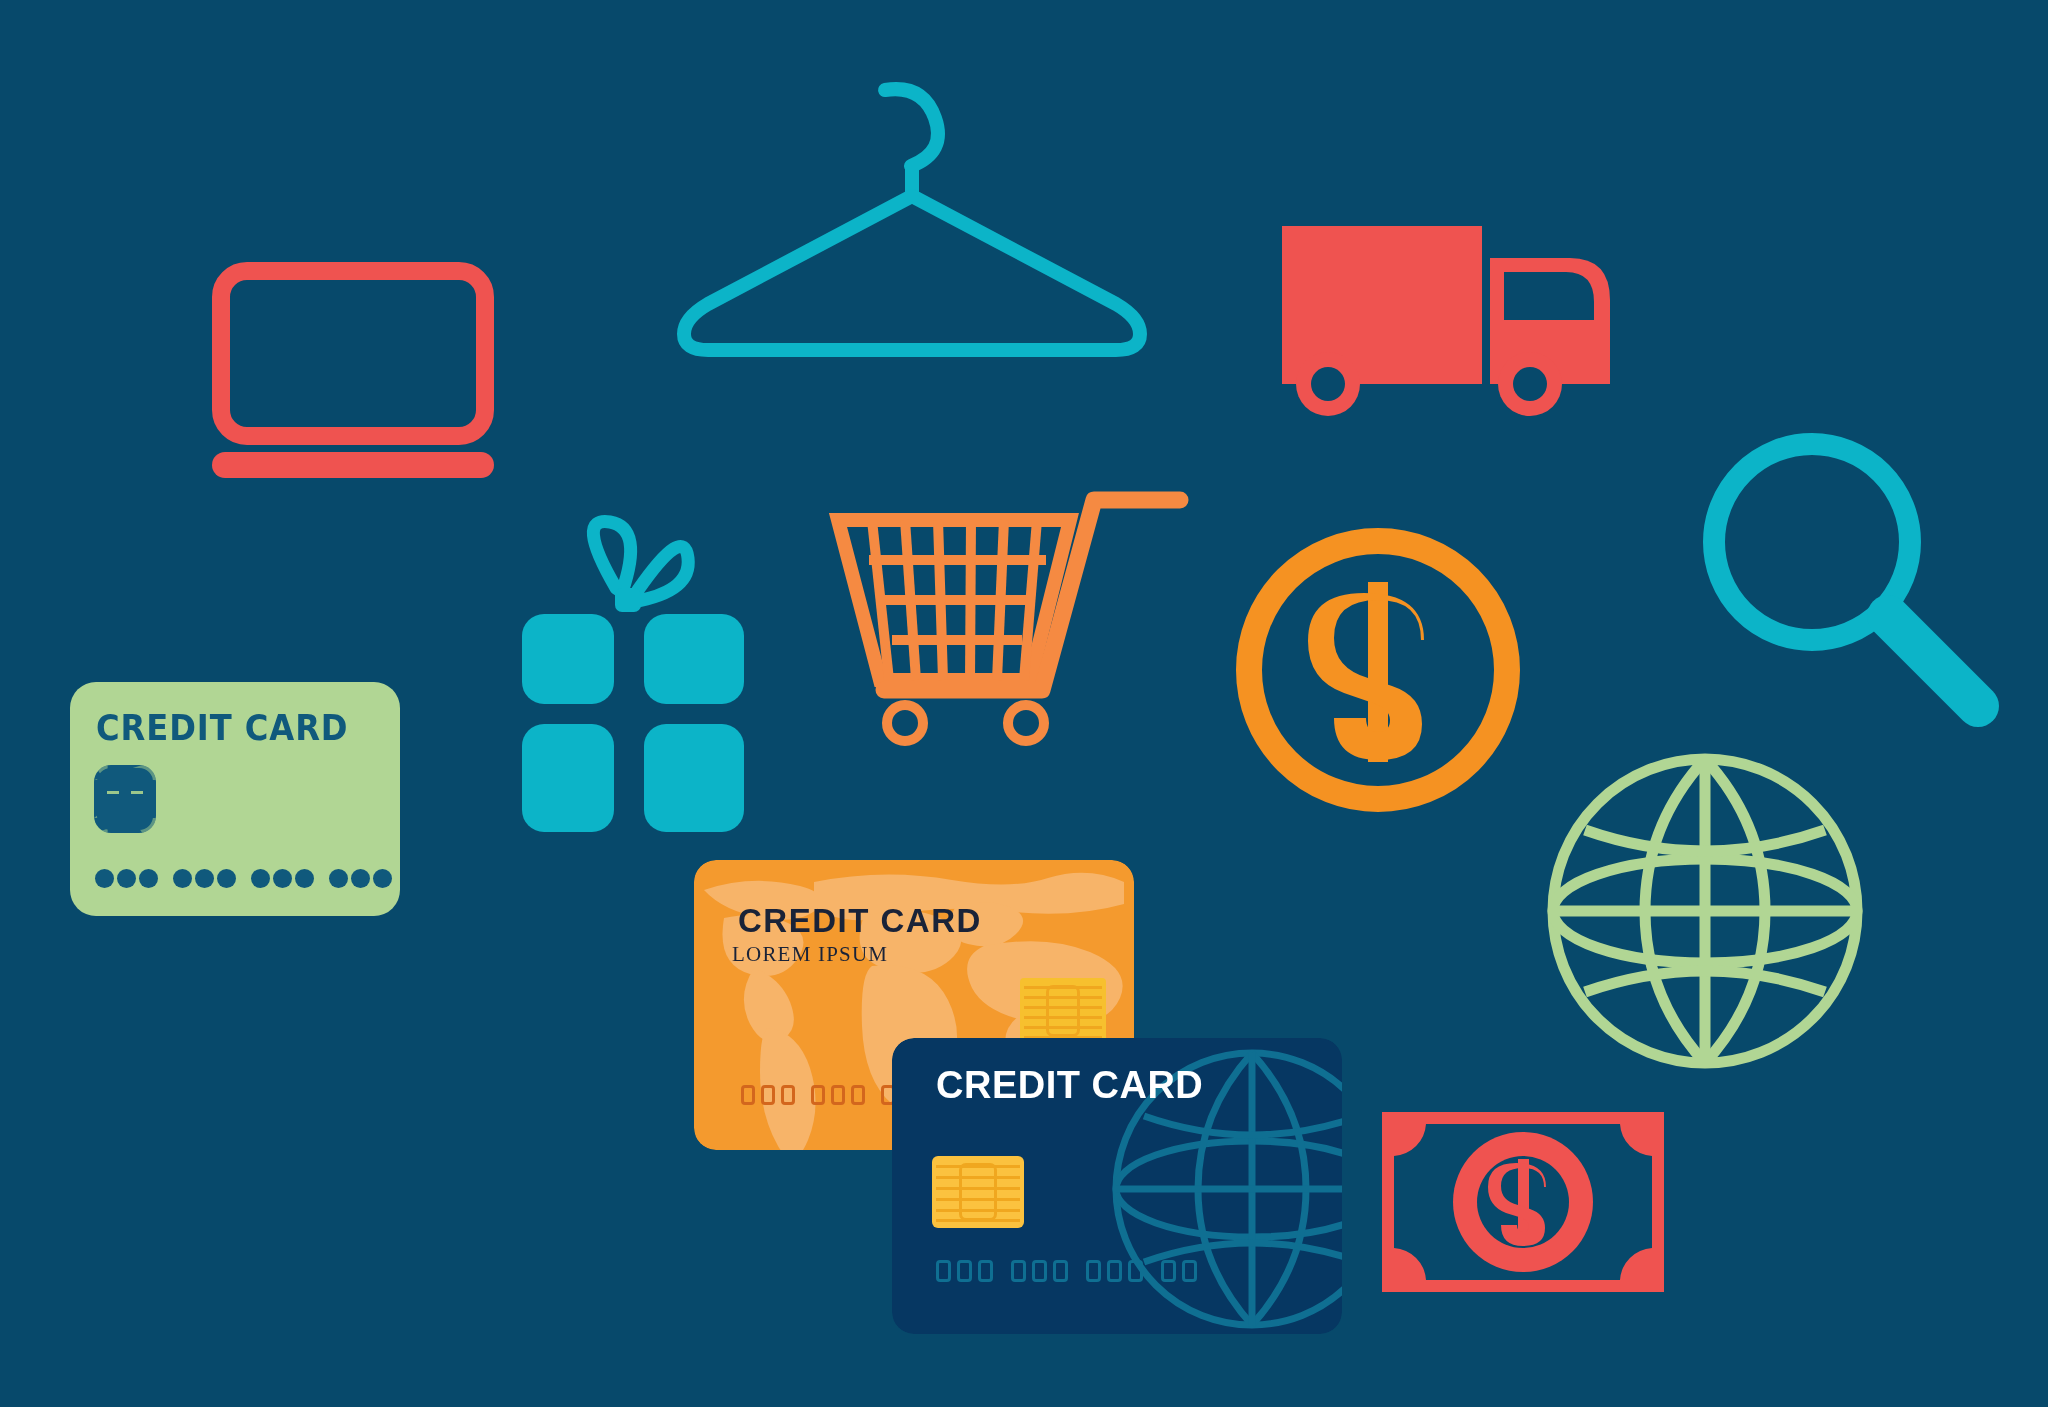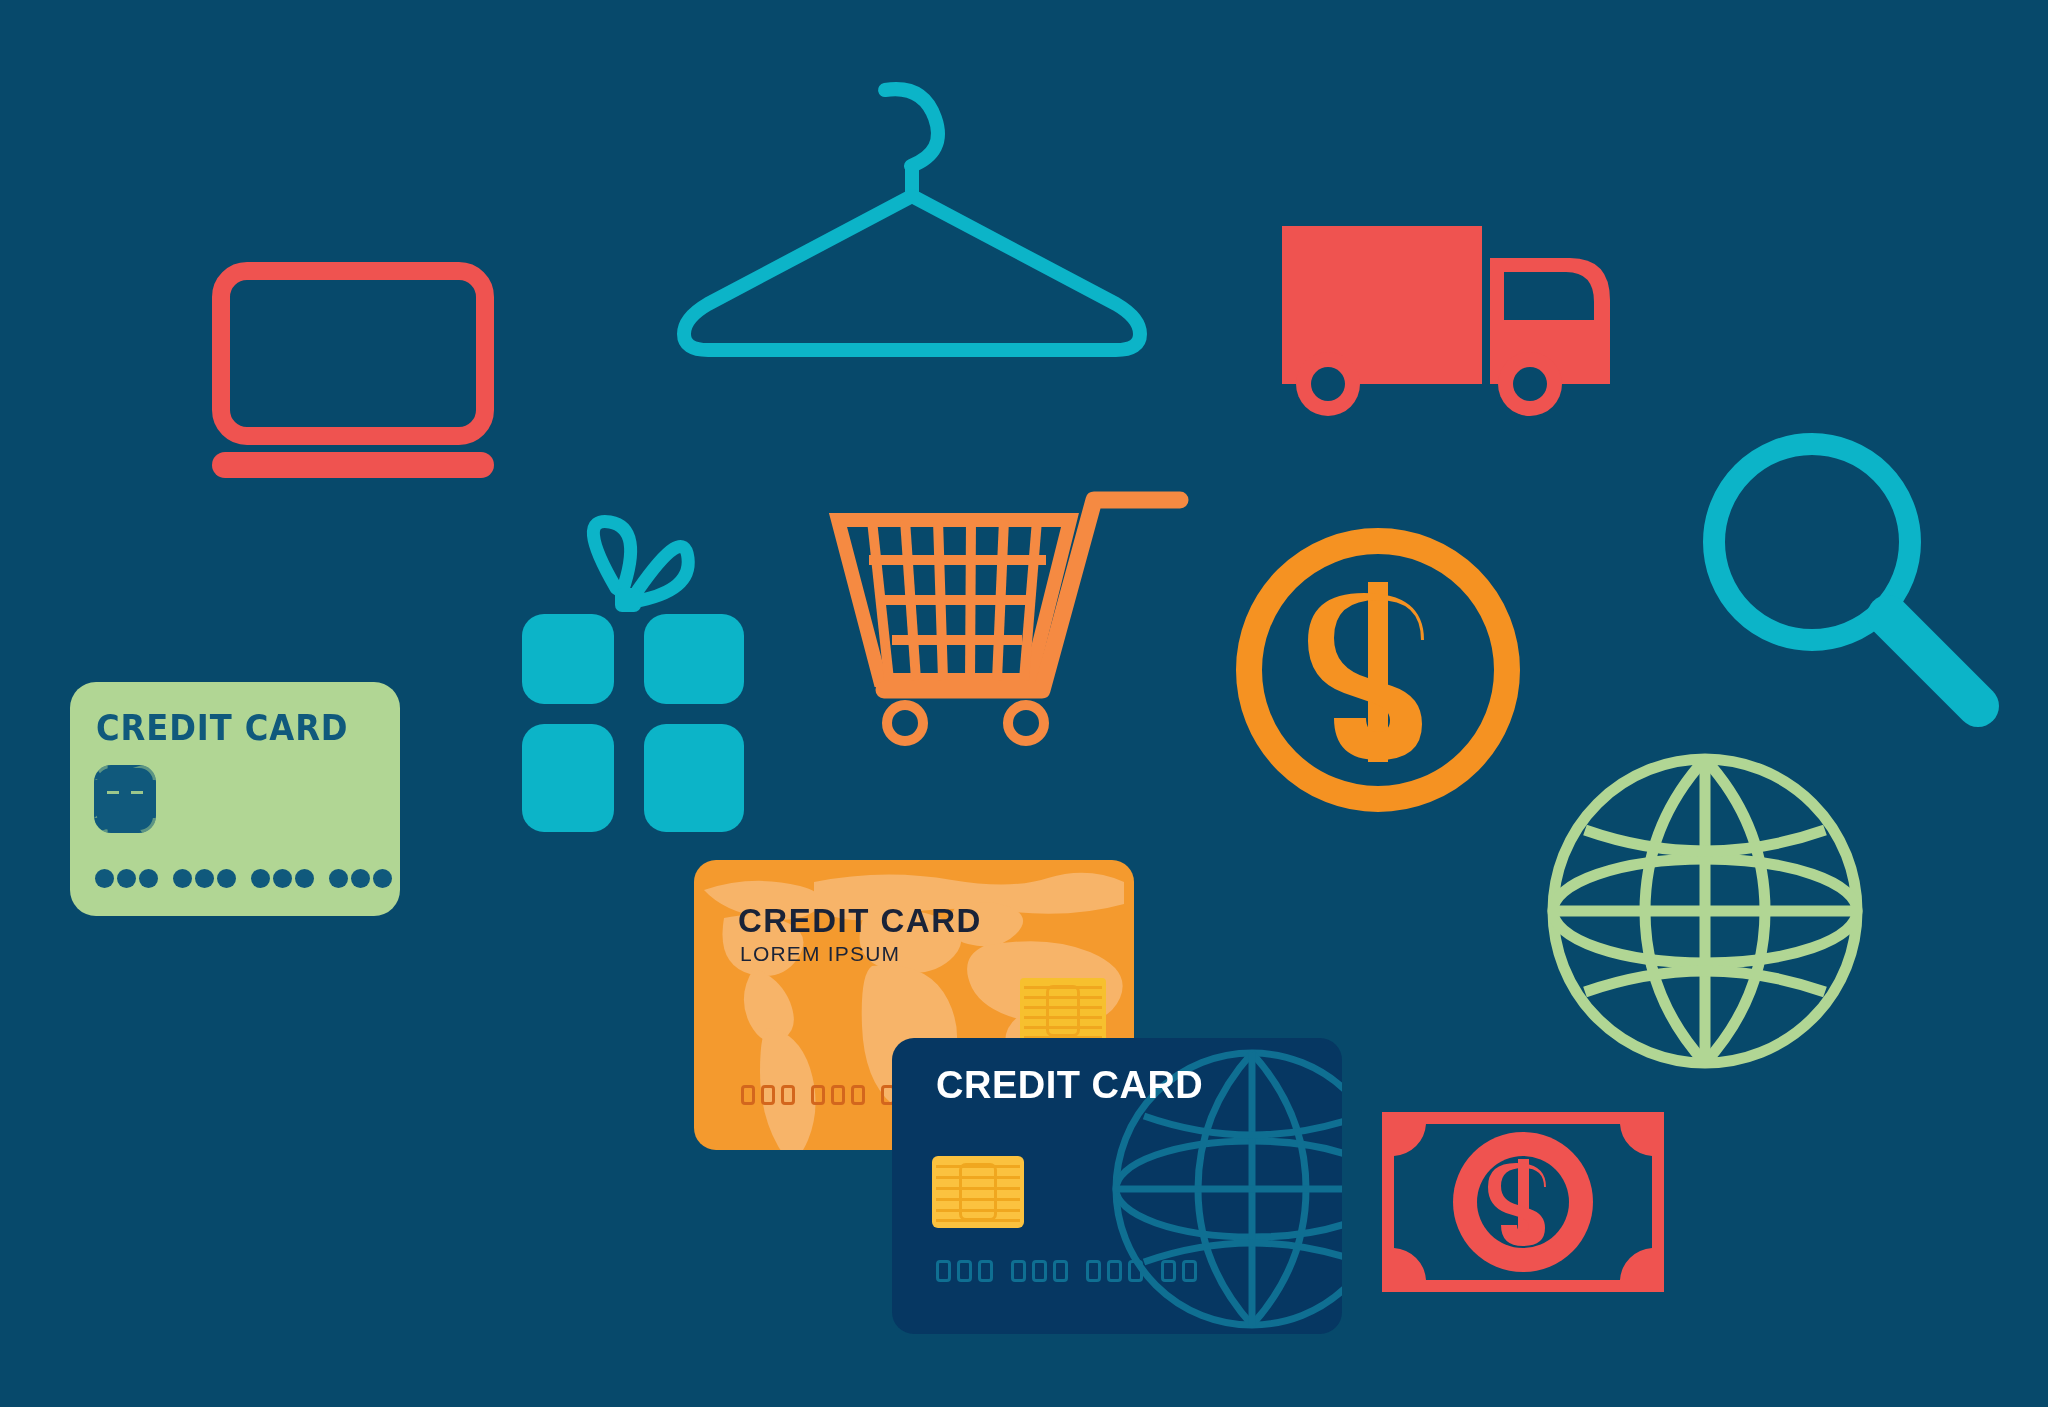--- a/index.html
+++ b/index.html
@@ -32,21 +32,21 @@
   #cart          { left: 832px;  top: 480px;  width: 366px;  height: 270px; }
   #coin          { left: 1228px; top: 520px;  width: 300px;  height: 300px; }
   #globe         { left: 1545px; top: 750px;  width: 320px;  height: 322px; }
   #banknote      { left: 1382px; top: 1112px; width: 282px;  height: 180px; }
 
   #card-green    { left: 70px;   top: 682px;  width: 330px;  height: 234px; }
   #card-orange   { left: 694px;  top: 860px;  width: 440px;  height: 290px; }
   #card-navy     { left: 892px;  top: 1038px; width: 450px;  height: 296px; }
 
   
-  .card { position: absolute; border-radius: 3px; overflow: hidden; }
+  .card { position: absolute; border-radius: 22px; overflow: hidden; }
 
   
   .card-green-face {
     width: 100%; height: 100%;
     background: #b1d694;
     border-radius: 26px;
     position: relative;
   }
   .cg-title {
     position: absolute;
@@ -119,22 +119,22 @@
     left: 44px; top: 42px;
     font-family: "Liberation Sans", sans-serif;
     font-weight: 700;
     font-size: 33px;
     letter-spacing: 1.5px;
     color: #1a2338;
     white-space: nowrap;
   }
   .co-sub {
     position: absolute;
-    left: 46px; top: 82px;
-    font-family: Liberation Sans, sans-serif;
+    left: 38px; top: 82px;
+    font-family: Liberation Serif, serif;
     font-weight: 400;
     font-size: 21px;
     letter-spacing: 1.2px;
     color: #1a2338;
     white-space: nowrap;
   }
   .co-nums {
     position: absolute;
     left: 47px; bottom: 45px;
     display: flex; gap: 16px;

